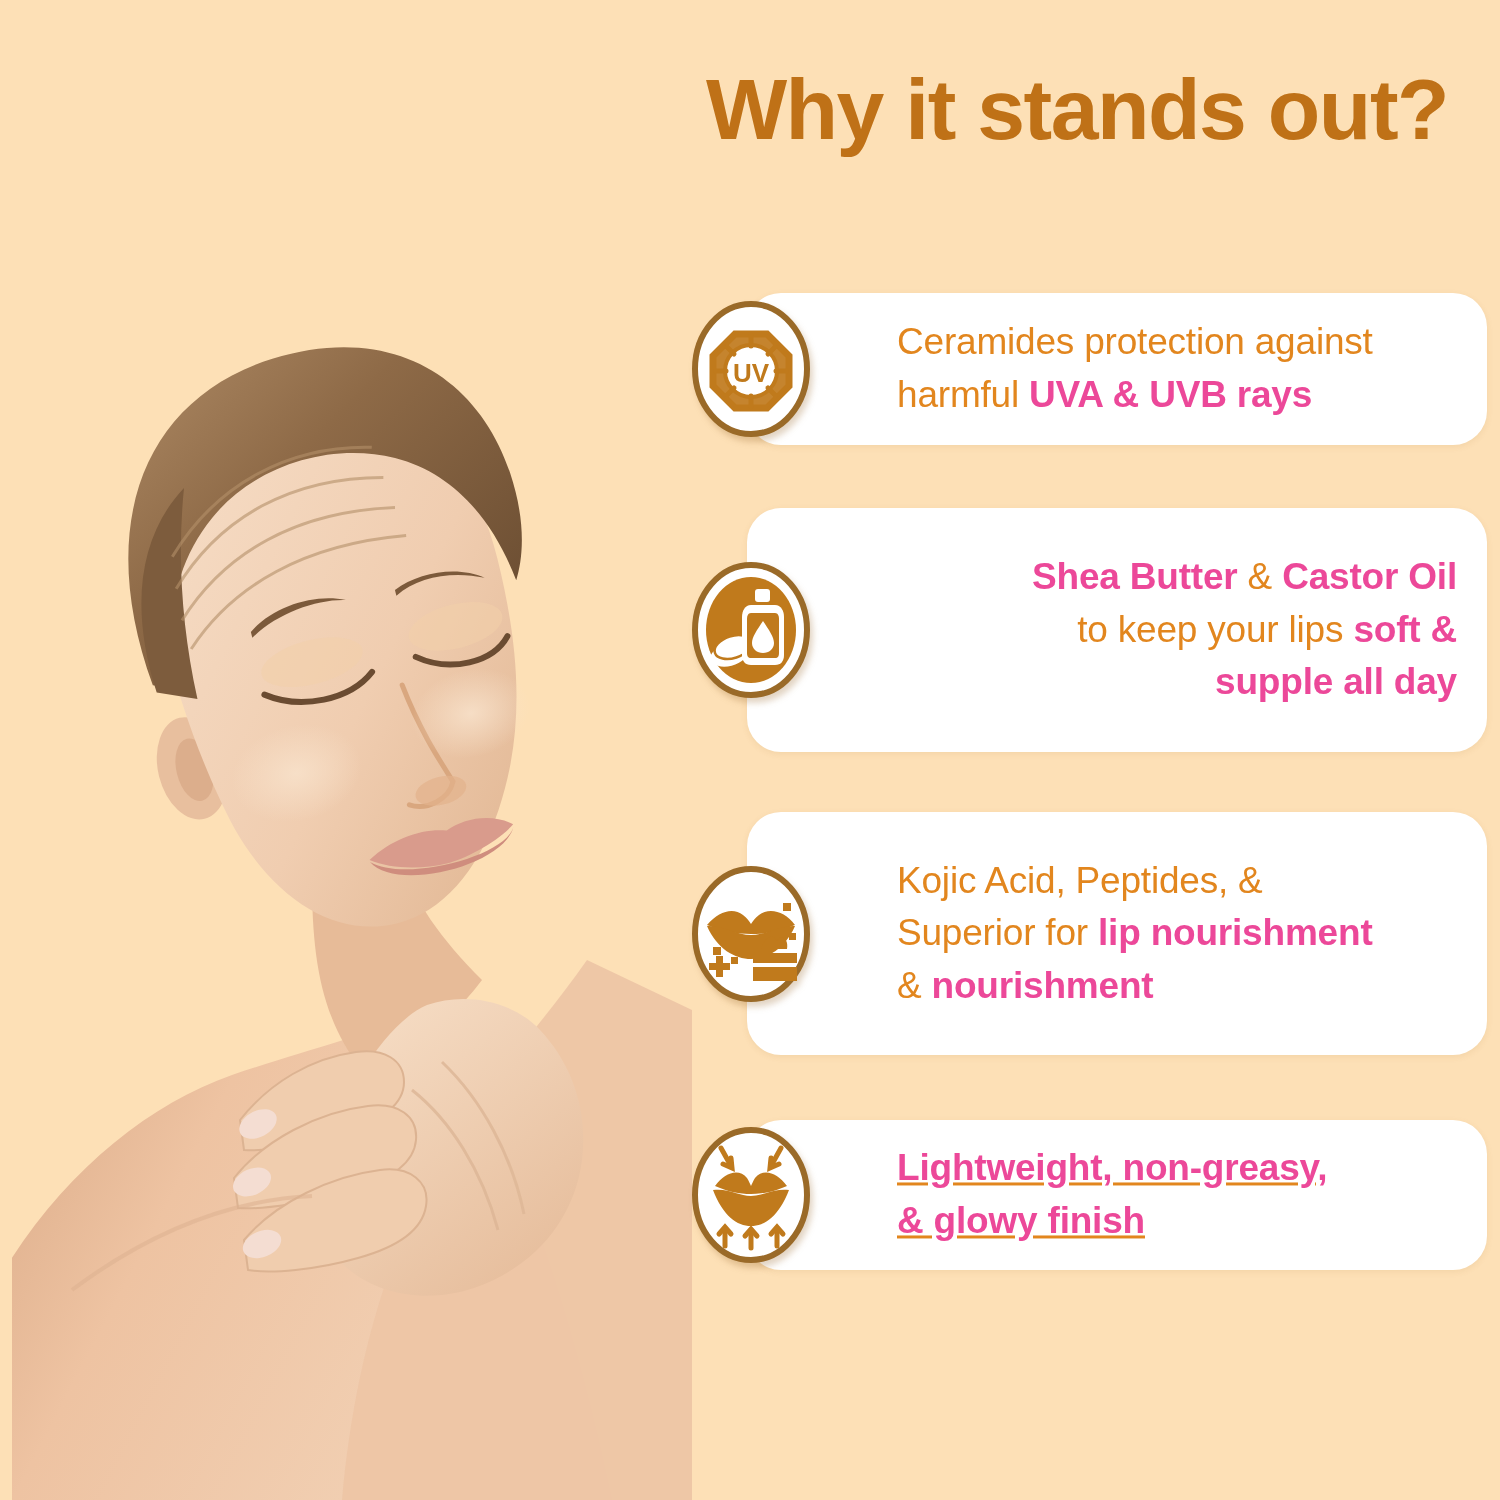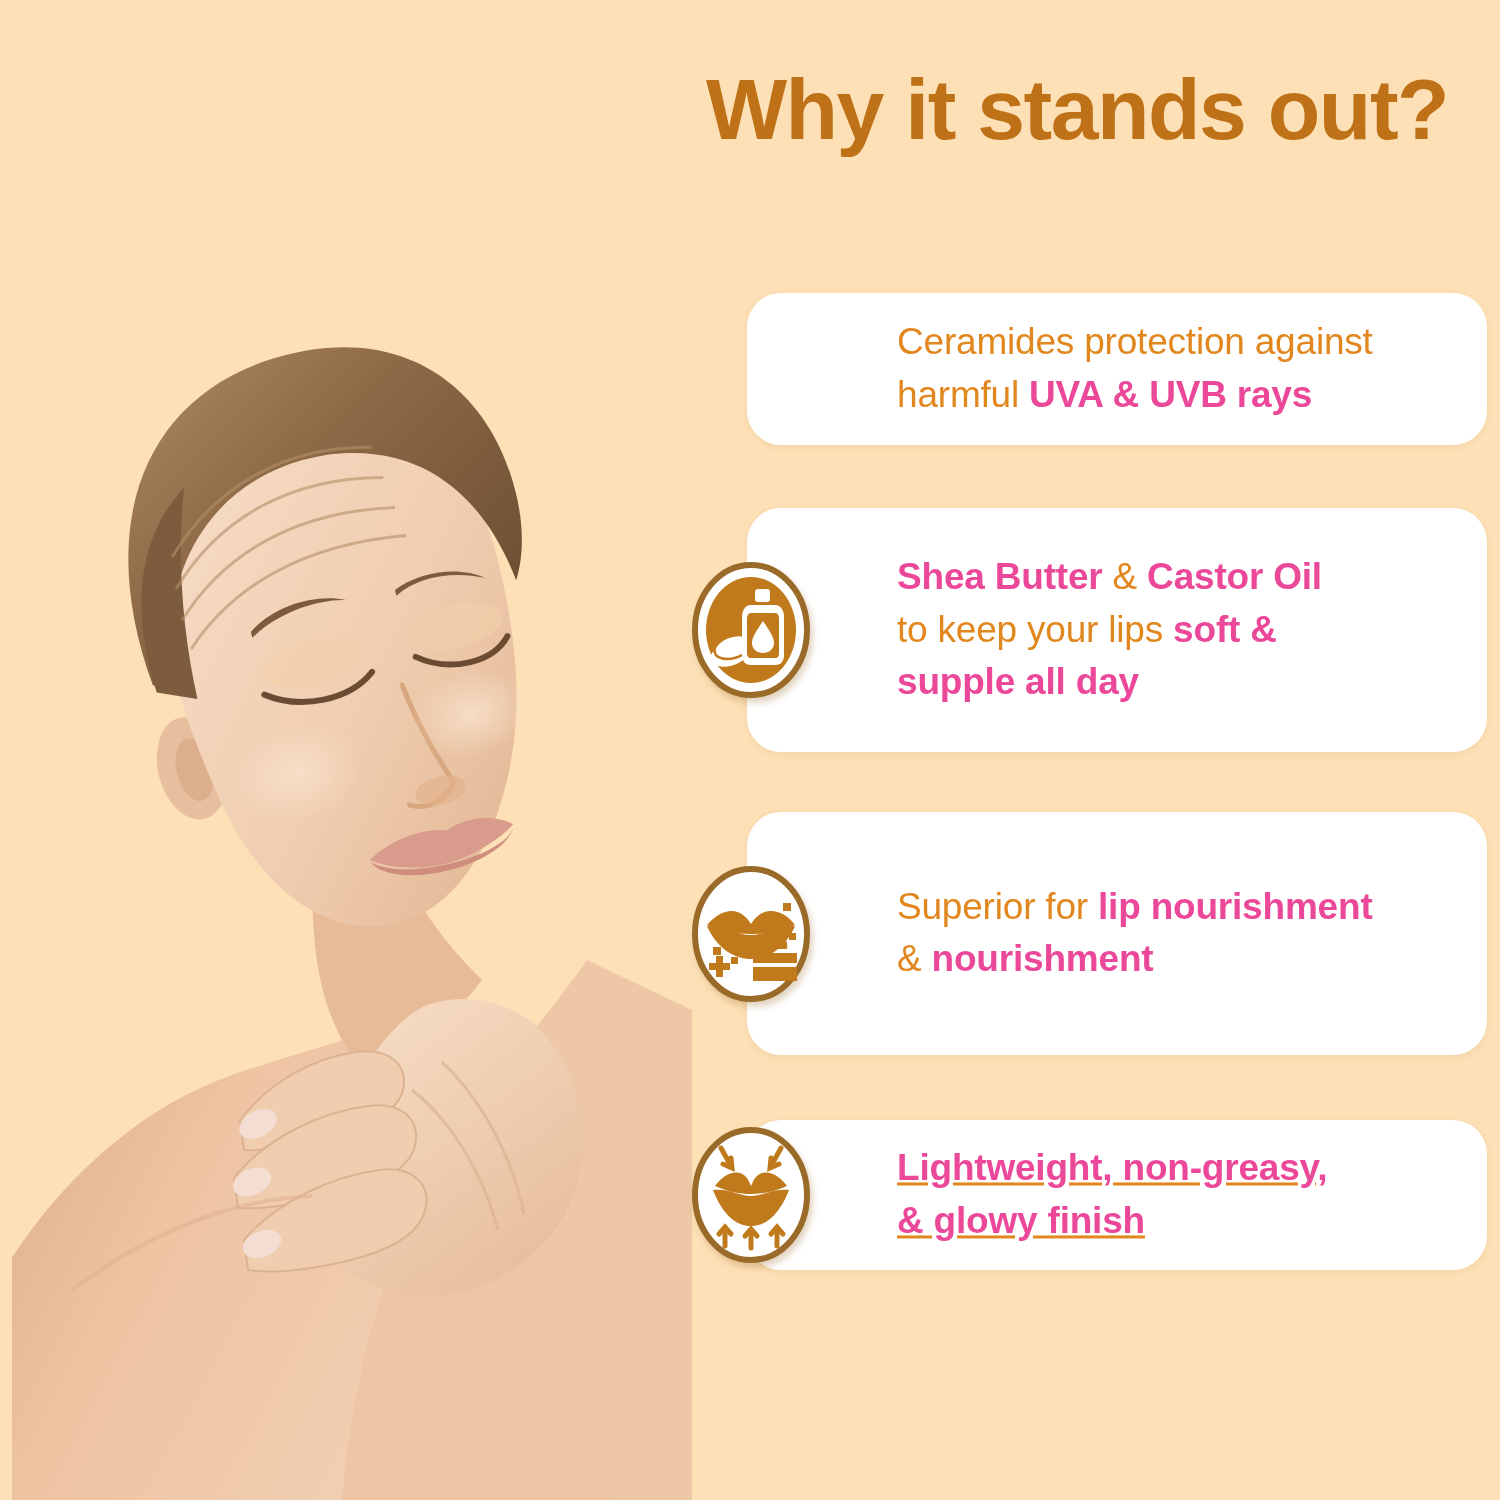--- a/index.html
+++ b/index.html
@@ -56,21 +56,21 @@
     left:-58px;
     top:50%;
     transform:translateY(-50%);
     z-index:3;
   }
   .badge svg{display:block;width:124px;height:142px;
     filter:drop-shadow(3px 5px 3px rgba(150,100,40,.28));}
 
   
   #card1{left:735px;top:293px;width:740px;height:152px;}
-  #card2{left:735px;top:508px;width:740px;height:244px;}
+  #card2{left:735px;top:508px;width:740px;height:244px;text-align:right;}
   #card3{left:735px;top:812px;width:740px;height:243px;}
   #card4{left:735px;top:1120px;width:740px;height:150px;}
 
   #card1 .card-text{font-size:37px;}
   #card2 .card-text{font-size:37px;}
   #card3 .card-text{font-size:37px;}
   #card4 .card-text{font-size:37px;text-decoration:underline;}
 </style>
 </head>
 <body>
@@ -206,20 +206,42 @@
         </g>
 
         <path d="M 60 1290 C 140 1230 220 1200 300 1196" stroke="#ddb190" stroke-width="4" fill="none" opacity=".55"></path>
       </g>
     </svg>
   </div>
 
   <div class="title">Why it stands out?</div>
 
   <div class="card" id="card1">
+    <div class="badge">
+      <svg viewBox="0 0 124 142">
+        <ellipse cx="62" cy="71" rx="56" ry="65" fill="#ffffff" stroke="#9a6a28" stroke-width="6"></ellipse>
+        <g fill="none" stroke="#c07a1c" stroke-width="7">
+          <path d="M46 36 H78 L100 58 V88 L78 110 H46 L24 88 V58 Z"></path>
+        </g>
+        <path d="M46 36 H78 L100 58 V88 L78 110 H46 L24 88 V58 Z" fill="#c07a1c" opacity=".92"></path>
+        <circle cx="62" cy="73" r="26" fill="#ffffff"></circle>
+        <circle cx="62" cy="73" r="26" fill="none" stroke="#c07a1c" stroke-width="4"></circle>
+        <g stroke="#c07a1c" stroke-width="5" stroke-linecap="round">
+          <line x1="62" y1="38" x2="62" y2="48"></line>
+          <line x1="62" y1="98" x2="62" y2="108"></line>
+          <line x1="27" y1="73" x2="37" y2="73"></line>
+          <line x1="87" y1="73" x2="97" y2="73"></line>
+          <line x1="38" y1="49" x2="45" y2="56"></line>
+          <line x1="79" y1="90" x2="86" y2="97"></line>
+          <line x1="86" y1="49" x2="79" y2="56"></line>
+          <line x1="45" y1="90" x2="38" y2="97"></line>
+        </g>
+        <text x="62" y="84" text-anchor="middle" font-family="Liberation Sans, sans-serif" font-size="26" font-weight="bold" fill="#c07a1c">UV</text>
+      </svg>
+    </div>
     <div class="card-text">
       <span class="ln"><span>Ceramides protection against</span></span>
       <span class="ln"><span>harmful </span><b>UVA &amp; UVB rays</b></span>
     </div>
   </div>
 
   <div class="card" id="card2">
     <div class="badge">
       <svg viewBox="0 0 124 142">
         <ellipse cx="62" cy="71" rx="56" ry="65" fill="#ffffff" stroke="#9a6a28" stroke-width="6"></ellipse>
@@ -265,20 +287,21 @@
         <rect x="64" y="104" width="44" height="14" fill="#c07a1c"></rect>
 
         <rect x="94" y="40" width="8" height="8" fill="#c07a1c"></rect>
         <rect x="100" y="70" width="7" height="7" fill="#c07a1c"></rect>
         <rect x="24" y="84" width="8" height="8" fill="#c07a1c"></rect>
         <rect x="42" y="94" width="7" height="7" fill="#c07a1c"></rect>
         <path d="M20 100 h7 v-7 h7 v7 h7 v7 h-7 v7 h-7 v-7 h-7 Z" fill="#c07a1c"></path>
       </svg>
     </div>
     <div class="card-text">
+      <span class="ln"><span>Kojic Acid, Peptides, &amp;</span></span>
       <span class="ln"><span>Superior for </span><b>lip nourishment</b></span>
       <span class="ln"><span>&amp; </span><b>nourishment</b></span>
     </div>
   </div>
 
   <div class="card" id="card4">
     <div class="badge">
       <svg viewBox="0 0 124 142">
         <ellipse cx="62" cy="71" rx="56" ry="65" fill="#ffffff" stroke="#9a6a28" stroke-width="6"></ellipse>
 

